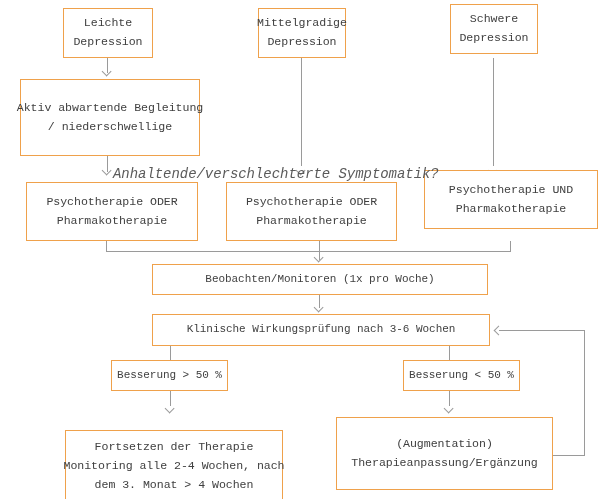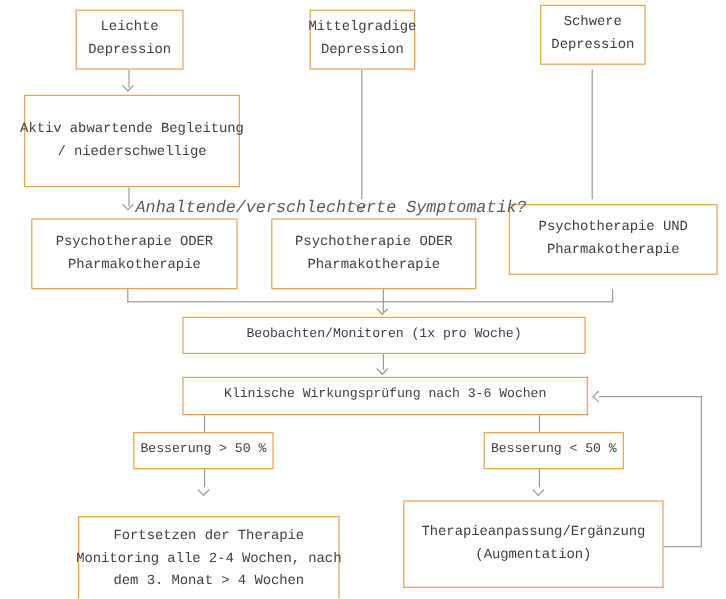--- a/index.html
+++ b/index.html
@@ -142,22 +142,22 @@
     <span class="ln">Besserung &lt; 50 %</span>
   </div>
 
   <div class="node" style="left:65px; top:430px; width:218px; height:73px;">
     <span class="ln">Fortsetzen der Therapie</span>
     <span class="ln">Monitoring alle 2-4 Wochen, nach</span>
     <span class="ln">dem 3. Monat &gt; 4 Wochen</span>
   </div>
 
   <div class="node" style="left:336px; top:417px; width:217px; height:73px;">
+    <span class="ln">(Augmentation)</span>
     <span class="ln">Therapieanpassung/Ergänzung</span>
-    <span class="ln">(Augmentation)</span>
   </div>
 
   <div class="annot" style="left:113px; top:166px;">Anhaltende/verschlechterte Symptomatik?</div>
 
   <div class="vline" style="left:107px; top:58px; height:15px;"></div>
   <div class="arrowdown" style="left:103px; top:68px;"></div>
 
   <div class="vline" style="left:107px; top:156px; height:16px;"></div>
   <div class="arrowdown" style="left:103px; top:167px;"></div>
 

